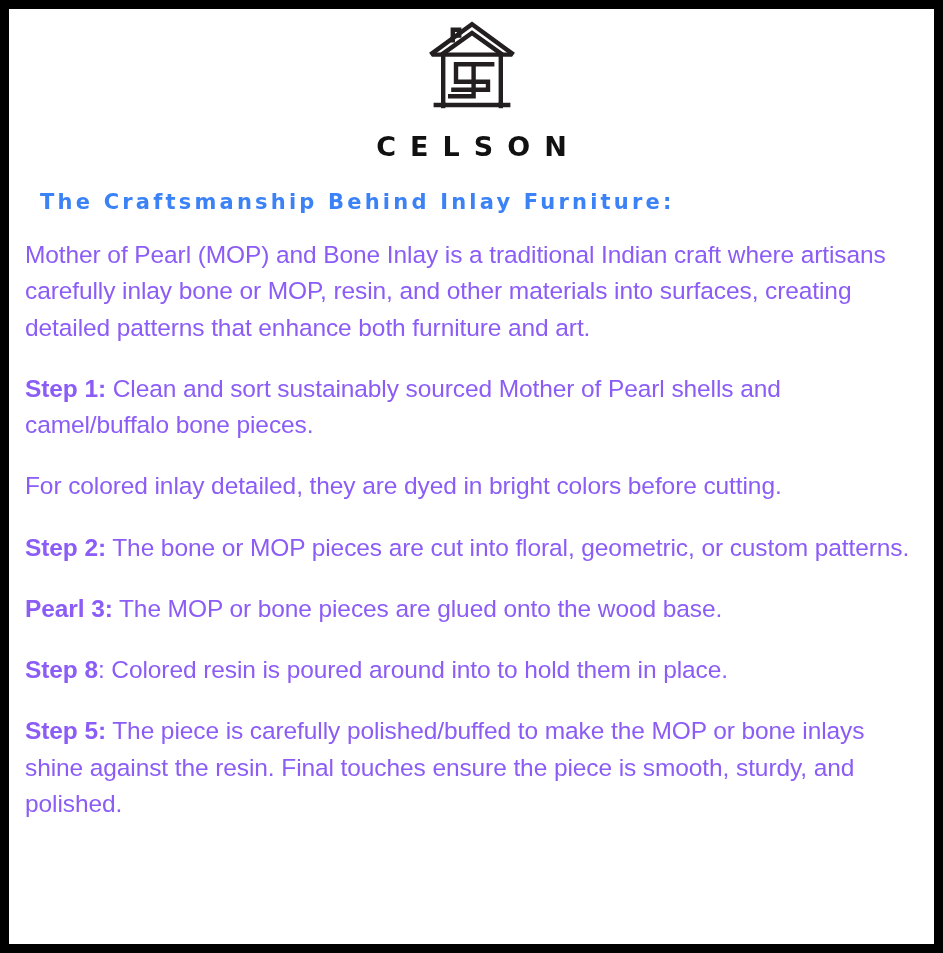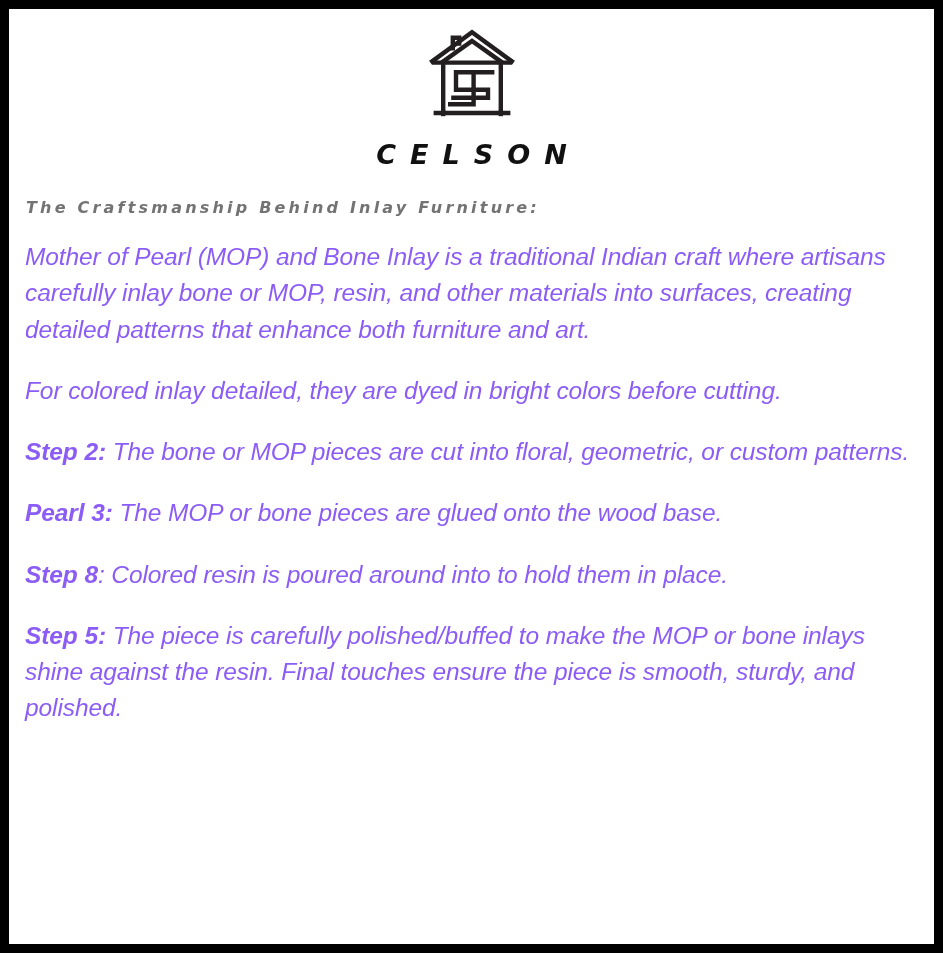--- a/index.html
+++ b/index.html
@@ -23,22 +23,21 @@
     border: 9px solid #000000;
     padding: 0;
     position: relative;
     overflow: hidden;
   }
 
   .inner {
     box-sizing: border-box;
     width: 100%;
     height: 100%;
-    padding: 14px 16px 10px 16px;
-    font-style: italic;
+    padding: 6px 16px 10px 16px;
   }
 
   
   .brand {
     text-align: center;
     padding-top: 4px;
   }
   .logo-mark {
     display: block;
     margin: 0 auto;
@@ -51,26 +50,26 @@
     font-size: 27px;
     font-weight: 700;
     letter-spacing: 14px;
     text-indent: 14px;
     color: #111111;
     line-height: 1;
   }
 
   
   .headline {
-    margin: 30px 0 0 1px;
+    margin: 30px 0 0 15px;
     font-family: "DejaVu Sans", "Liberation Sans", sans-serif;
-    font-size: 16px;
+    font-size: 21px;
     font-weight: 700;
     letter-spacing: 3.2px;
-    color: #737373;
+    color: #3b82f6;
     line-height: 1.2;
     white-space: nowrap;
   }
 
   
   .body-copy {
     margin-top: 22px;
   }
   .para {
     font-family: "Liberation Sans", "DejaVu Sans", sans-serif;
@@ -120,20 +119,21 @@
       </svg>
       <div class="wordmark">CELSON</div>
     </div>
 
     <h1 class="headline">The Craftsmanship Behind Inlay Furniture:</h1>
 
     <div class="body-copy">
 
       <p class="para"><span>Mother of Pearl (MOP) and Bone Inlay is a traditional Indian craft where artisans carefully inlay bone or MOP, resin, and other materials into surfaces, creating detailed patterns that enhance both furniture and art.</span></p>
 
+      <p class="para"><span class="lead">Step 1:</span><span> Clean and sort sustainably sourced Mother of Pearl shells and camel/buffalo bone pieces.</span></p>
 
       <p class="para"><span>For colored inlay detailed, they are dyed in bright colors before cutting.</span></p>
 
       <p class="para"><span class="lead">Step 2:</span><span> The bone or MOP pieces are cut into floral, geometric, or custom patterns.</span></p>
 
       <p class="para"><span class="lead">Pearl 3:</span><span> The MOP or bone pieces are glued onto the wood base.</span></p>
 
       <p class="para"><span class="lead">Step 8</span><span>: Colored resin is poured around into to hold them in place.</span></p>
 
       <p class="para"><span class="lead">Step 5:</span><span> The piece is carefully polished/buffed to make the MOP or bone inlays shine against the resin. Final touches ensure the piece is smooth, sturdy, and polished.</span></p>

